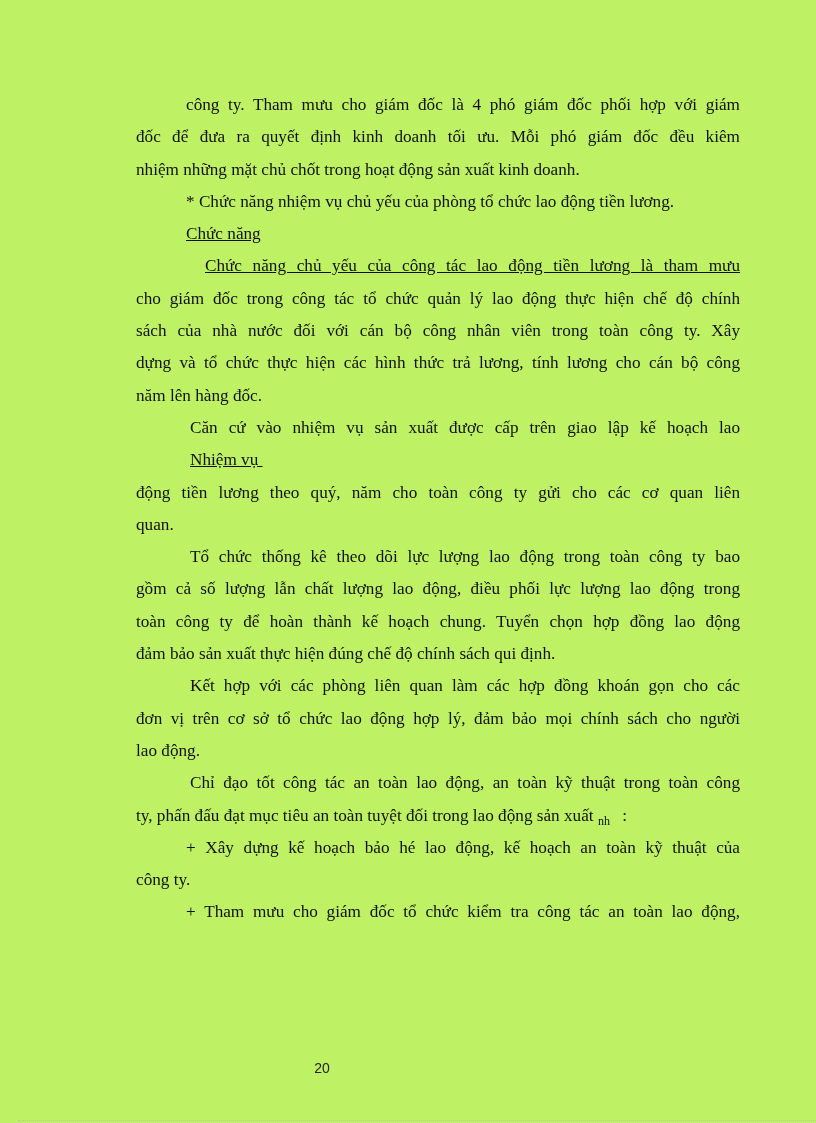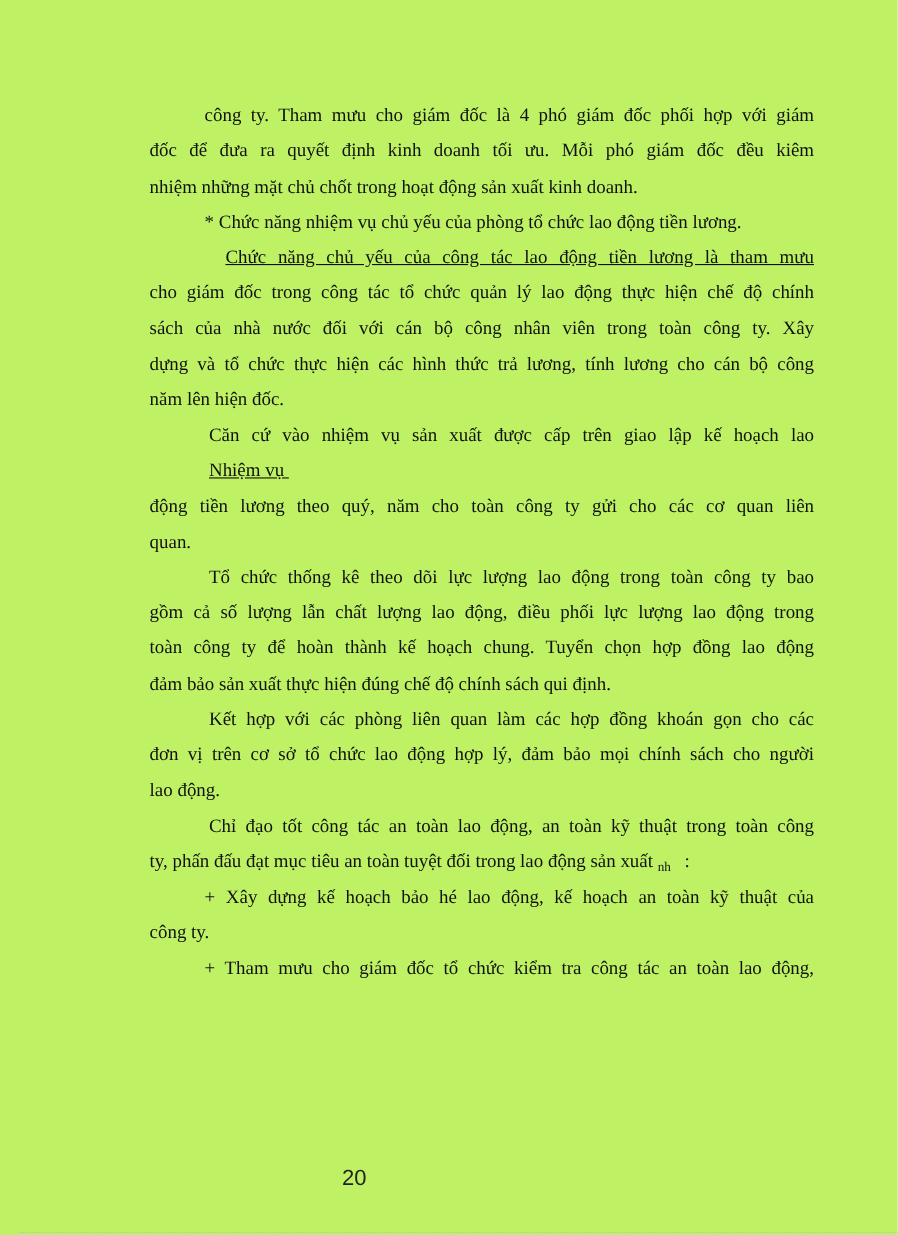--- a/index.html
+++ b/index.html
@@ -12,41 +12,42 @@
   }
   .line { height:32.3px; white-space:nowrap; }
   .j { text-align:justify; text-align-last:justify; }
   .in1 { padding-left:50px; }
   .in2 { padding-left:69px;text-decoration:underline; }
   .in3 { padding-left:54px; }
   .u { text-decoration:underline; }
   .sub { font-size:12px; position:relative; top:4px; }
   .pagenum {
     position:absolute; left:0; width:644px; top:1060px; text-align:center;
-    font-family:"Liberation Sans", sans-serif; font-size:20px; color:#222;
+    font-family:"Liberation Sans", sans-serif; font-size:14px; color:#222;
   }
   .dotline {
     position:absolute; left:18px; right:18px; top:1120px; height:0;
     border-top:1px dotted #bfbfbf;
   }
 </style>
 </head>
 <body>
 
 <div class="page">
   <div class="content">
     <div class="line j in1">công ty. Tham mưu cho giám  đốc là 4 phó giám  đốc phối hợp với giám</div>
     <div class="line j">đốc để đưa ra quyết định kinh doanh tối ưu. Mỗi phó giám đốc đều kiêm</div>
     <div class="line">nhiệm  những mặt chủ chốt trong hoạt động sản xuất kinh  doanh.</div>
     <div class="line in1">* Chức năng nhiệm vụ chủ yếu của phòng tổ chức lao động tiền lương.</div>
+    <div class="line in1"><span class="u">Chức năng</span></div>
     <div class="line j in2">Chức năng chủ yếu của công tác lao động tiền lương là tham mưu</div>
     <div class="line j">cho giám đốc trong công tác tổ chức quản lý lao động thực hiện chế độ chính</div>
     <div class="line j">sách của nhà nước đối với cán bộ công nhân viên trong toàn công ty. Xây</div>
     <div class="line j">dựng và tổ chức thực hiện các hình thức trả lương, tính lương cho cán bộ công</div>
-    <div class="line">năm lên hiện  đốc.</div>
+    <div class="line">năm lên hàng  đốc.</div>
     <div class="line j in3">Căn cứ vào nhiệm vụ sản xuất được cấp trên giao lập kế hoạch lao</div>
     <div class="line in3"><span class="u" style="white-space:pre">Nhiệm vụ </span></div>
     <div class="line j">động tiền lương theo quý, năm cho toàn công ty gửi cho các cơ quan liên</div>
     <div class="line">quan.</div>
     <div class="line j in3">Tổ chức thống kê theo dõi lực lượng lao động trong toàn công ty bao</div>
     <div class="line j">gồm cả số lượng lẫn chất lượng lao động, điều phối lực lượng lao động trong</div>
     <div class="line j">toàn công ty để hoàn thành kế hoạch chung. Tuyển chọn hợp đồng lao động</div>
     <div class="line">đảm bảo sản xuất thực hiện đúng chế độ chính sách qui định.</div>
     <div class="line j in3">Kết hợp với các phòng liên quan làm các hợp đồng khoán gọn cho các</div>
     <div class="line j">đơn vị trên cơ sở tổ chức lao động hợp lý, đảm bảo mọi chính sách cho người</div>

